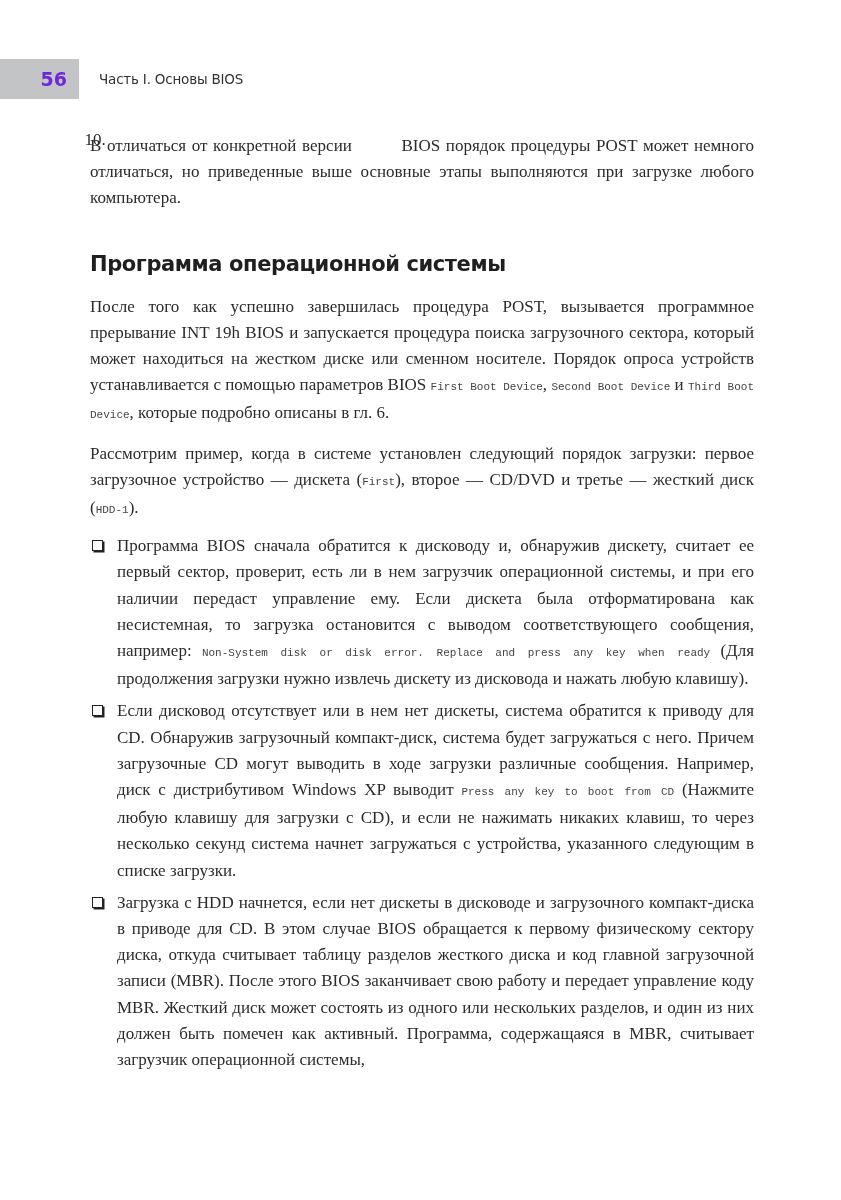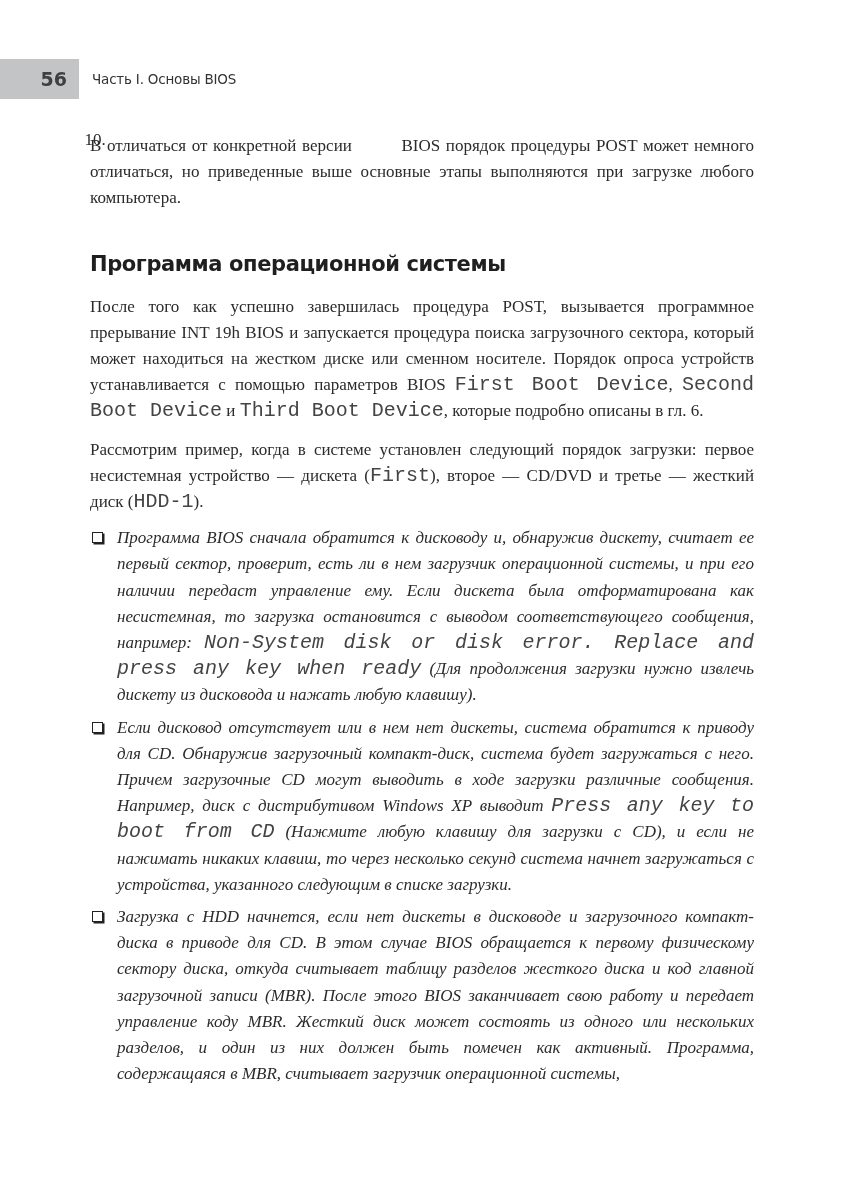--- a/index.html
+++ b/index.html
@@ -4,40 +4,40 @@
   <style>
     html, body { margin: 0; padding: 0; }
     body {
       width: 841px; height: 1200px; background: #ffffff; position: relative; overflow: hidden;
       font-family: "Liberation Serif", "DejaVu Serif", serif; color: #2b2b2b;
     }
     .page-header { position: absolute; top: 59px; left: 0; height: 40px; display: flex; align-items: center; }
     .page-number-box {
       width: 79px; height: 40px; background: #c3c4c6; display: flex; align-items: center; justify-content: flex-end;
       box-sizing: border-box; padding-right: 12px;
-      font-family: "DejaVu Sans", "Liberation Sans", sans-serif; font-weight: bold; font-size: 19px; color: #404040;
+      font-family: "DejaVu Sans", "Liberation Sans", sans-serif; font-weight: bold; font-size: 19px; color: #6d28d9;
     }
     .running-head {
-      margin-left: 13px; font-family: "DejaVu Sans", "Liberation Sans", sans-serif; font-size: 13.5px; color: #333;
+      margin-left: 20px; font-family: "DejaVu Sans", "Liberation Sans", sans-serif; font-size: 13.5px; color: #333;
       letter-spacing: -0.2px;
     }
     .content { position: absolute; left: 90px; top: 121px; width: 664px; font-size: 17px; line-height: 26.2px; }
     .num-list { margin: 0; padding: 0; list-style: none; }
     .num-list li { position: relative; padding-left: 27px; margin-bottom: 6px; }
     .num-list .num { position: absolute; left: -10px; width: 30px; text-align: center; }
     p { margin: 0; text-align: justify; }
     .para { margin-top: 12px; }
     .b { font-weight: normal; margin-left: 44px; }
-    .mono { font-family: "Liberation Mono", "DejaVu Sans Mono", monospace; font-size: 20px; color: #444; }
+    .mono { font-family: "Liberation Mono", "DejaVu Sans Mono", monospace; font-size: 11px; color: #444; }
     h2 {
       font-family: "DejaVu Sans", "Liberation Sans", sans-serif; font-weight: bold; font-size: 21px; color: #1f1f1f;
       margin: 38px 0 16px 0; letter-spacing: -0.4px; line-height: 28px;
     }
     .bullets { list-style: none; margin: 10px 0 0 0; padding: 0; }
-    .bullets li { position: relative; padding-left: 27px; margin-bottom: 6px; text-align: justify; font-style: italic; }
+    .bullets li { position: relative; padding-left: 27px; margin-bottom: 6px; text-align: justify; }
     .box-icon {
       position: absolute; left: 2px; top: 7px; width: 9px; height: 9px; border: 1.5px solid #222;
       box-shadow: 1.5px 1.5px 0 #222; background: #fff;
     }
   </style>
 </head>
 <body>
 
 <div class="page-header">
   <div class="page-number-box">56</div>
@@ -50,21 +50,21 @@
       <span class="num">10.</span>
     </li>
   </ol>
 
   <p class="para"><span>В отличаться от конкретной версии </span><span class="b">BIOS порядок процедуры POST может не</span><span>много отличаться, но приведенные выше основные этапы выполняются при загрузке любого компьютера.</span></p>
 
   <h2>Программа операционной системы</h2>
 
   <p><span>После того как успешно завершилась процедура POST, вызывается программное прерывание INT 19h BIOS и запускается процедура поиска загрузочного сектора, который может находиться на жестком диске или сменном носителе. Порядок опроса устройств устанавливается с помощью параметров BIOS </span><span class="mono">First Boot Device</span><span>, </span><span class="mono">Second Boot Device</span><span> и </span><span class="mono">Third Boot Device</span><span>, которые подробно описаны в гл. 6.</span></p>
 
-  <p class="para"><span>Рассмотрим пример, когда в системе установлен следующий порядок загрузки: первое несистемная устройство — дискета (</span><span class="mono">First</span><span>), второе — CD/DVD и третье — жесткий диск (</span><span class="mono">HDD-1</span><span>).</span></p>
+  <p class="para"><span>Рассмотрим пример, когда в системе установлен следующий порядок загрузки: первое загрузочное устройство — дискета (</span><span class="mono">First</span><span>), второе — CD/DVD и третье — жесткий диск (</span><span class="mono">HDD-1</span><span>).</span></p>
 
   <ul class="bullets">
     <li>
       <span class="box-icon"></span>
       <span>Программа BIOS сначала обратится к дисководу и, обнаружив дискету, считает ее первый сектор, проверит, есть ли в нем загрузчик операционной системы, и при его наличии передаст управление ему. Если дискета была отформатирована как несистемная, то загрузка остановится с выводом соответствующего сообщения, например: </span><span class="mono">Non-System disk or disk error. Replace and press any key when ready</span><span> (Для продолжения загрузки нужно извлечь дискету из дисковода и нажать любую клавишу).</span>
     </li>
     <li>
       <span class="box-icon"></span>
       <span>Если дисковод отсутствует или  в нем нет дискеты, система обратится к приводу для CD. Обнаружив загрузочный компакт-диск, система будет загружаться с него. Причем загрузочные CD могут выводить в ходе загрузки различные сообщения. Например, диск с дистрибутивом Windows XP выводит </span><span class="mono">Press any key to boot from CD</span><span> (Нажмите любую клавишу для загрузки с CD), и если не нажимать никаких клавиш, то через несколько секунд система начнет загружаться с устройства, указанного следующим в списке загрузки.</span>
     </li>

